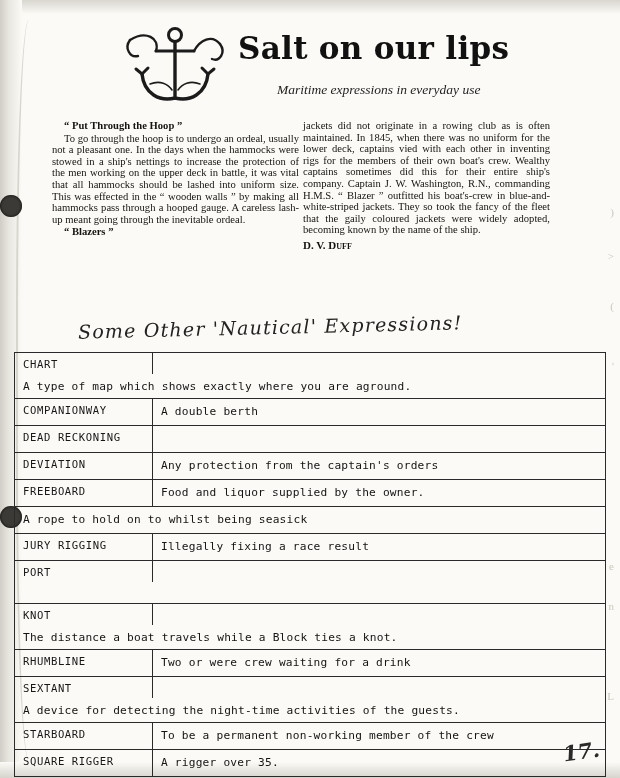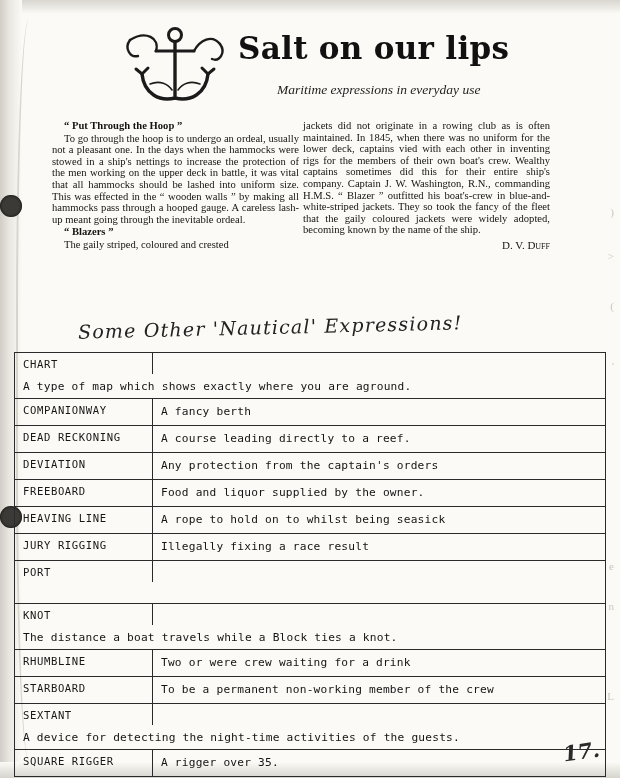--- a/index.html
+++ b/index.html
@@ -123,22 +123,22 @@
     margin: 0 0 1px 0;
     text-indent: 12px;
   }
   .sub-head {
     font-weight: bold;
     text-indent: 10px;
     margin: 0 0 1px 0;
     font-size: 10.6px;
   }
   .byline {
-    text-align: right;
-    font-weight: normal;
+    text-align: left;
+    font-weight: bold;
     font-variant: small-caps;
     font-size: 11px;
     margin-top: 4px;
   }
 
   
   .handwritten {
     position: absolute;
     left: 78px;
     top: 316px;
@@ -263,80 +263,77 @@
     </div>
     <div class="title">Salt on our lips</div>
     <div class="subtitle">Maritime expressions in everyday use</div>
   </div>
 
   <div class="article">
     <div class="col">
       <p class="sub-head">“ Put Through the Hoop ”</p>
       <p>To go through the hoop is to undergo an ordeal, usually not a pleasant one. In the days when the hammocks were stowed in a ship's nettings to increase the protection of the men working on the upper deck in battle, it was vital that all hammocks should be lashed into uniform size. This was effected in the “ wooden walls ” by making all hammocks pass through a hooped gauge. A careless lash-up meant going through the inevitable ordeal.</p>
       <p class="sub-head">“ Blazers ”</p>
-      <p>The gaily striped, coloured and crested</p>
     </div>
     <div class="col">
       <p style="text-indent:0">jackets did not originate in a rowing club as is often maintained. In 1845, when there was no uniform for the lower deck, captains vied with each other in inventing rigs for the members of their own boat's crew. Wealthy captains sometimes did this for their entire ship's company. Captain J. W. Washington, R.N., commanding H.M.S. “ Blazer ” outfitted his boat's-crew in blue-and-white-striped jackets. They so took the fancy of the fleet that the gaily coloured jackets were widely adopted, becoming known by the name of the ship.</p>
       <div class="byline">D. V. Duff</div>
     </div>
   </div>
 
   <div class="handwritten">Some Other 'Nautical' Expressions!</div>
 
   <div class="table">
 
     <div class="row tall">
       <div class="term">CHART</div>
       <div class="def">A type of map which shows exactly where you are aground.</div>
     </div>
     <div class="row">
       <div class="term">COMPANIONWAY</div>
-      <div class="def">A fancy berth</div>
+      <div class="def">A double berth</div>
     </div>
     <div class="row">
       <div class="term">DEAD RECKONING</div>
-      <div class="def">A course leading directly to a reef.</div>
     </div>
     <div class="row">
       <div class="term">DEVIATION</div>
       <div class="def">Any protection from the captain's orders</div>
     </div>
     <div class="row">
       <div class="term">FREEBOARD</div>
       <div class="def">Food and liquor supplied by the owner.</div>
     </div>
     <div class="row">
-      <div class="term">HEAVING LINE</div>
       <div class="def">A rope to hold on to whilst being seasick</div>
     </div>
     <div class="row">
       <div class="term">JURY RIGGING</div>
       <div class="def">Illegally fixing a race result</div>
     </div>
     <div class="row tall">
       <div class="term">PORT</div>
     </div>
     <div class="row tall">
       <div class="term">KNOT</div>
       <div class="def">The distance a boat travels while a Block ties a knot.</div>
     </div>
     <div class="row">
       <div class="term">RHUMBLINE</div>
       <div class="def">Two or were crew waiting for a drink</div>
     </div>
-    <div class="row">
-      <div class="term">STARBOARD</div>
-      <div class="def">To be a permanent non-working member of the crew</div>
-    </div>
     <div class="row tall">
       <div class="term">SEXTANT</div>
       <div class="def">A device for detecting the night-time activities of the guests.</div>
     </div>
     <div class="row">
+      <div class="term">STARBOARD</div>
+      <div class="def">To be a permanent non-working member of the crew</div>
+    </div>
+    <div class="row">
       <div class="term">SQUARE RIGGER</div>
       <div class="def">A rigger over 35.</div>
     </div>
 
   </div>
 
   <div class="page-number">17.</div>
 </div>
 
 </body></html>

